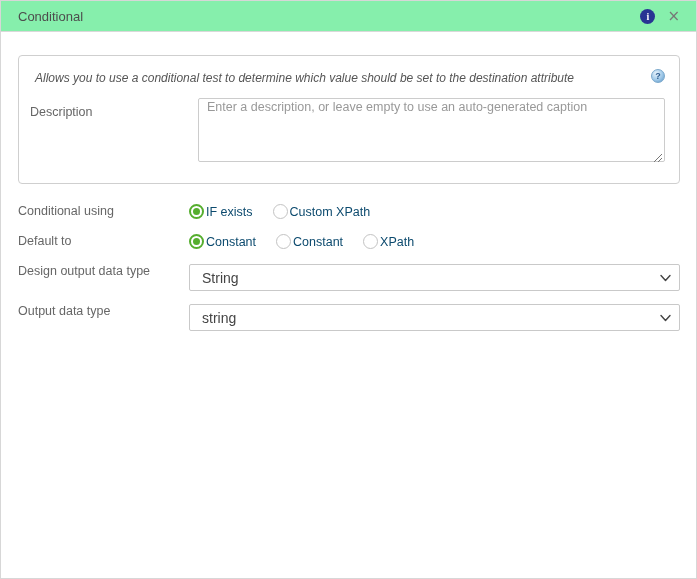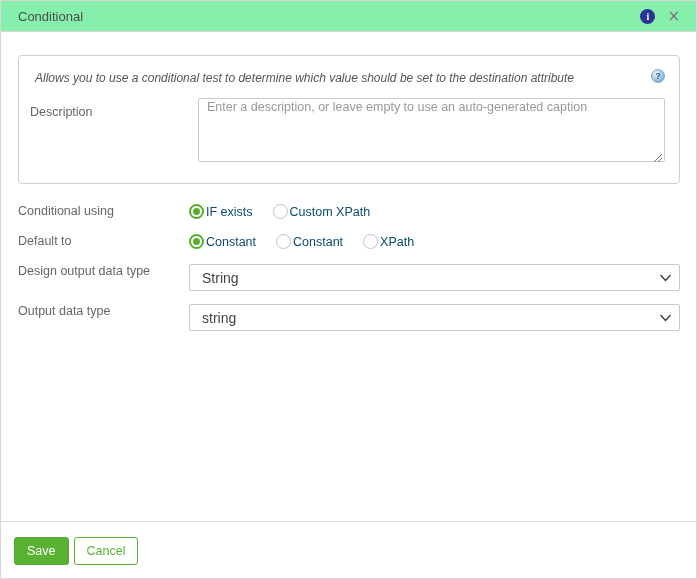--- a/index.html
+++ b/index.html
@@ -220,18 +220,14 @@
         </span>
         <svg class="select-chevron" viewBox="0 0 13 13">
           <polyline points="2,4 6.5,9 11,4" fill="none" stroke="#444" stroke-width="1.4" stroke-linecap="round" stroke-linejoin="round"></polyline>
         </svg>
       </span>
     </div>
 
 
   </div>
 
-  <div class="dlg-footer">
-    <button class="btn btn-save">Save</button>
-    <button class="btn btn-cancel">Cancel</button>
-  </div>
 
 </div>
 
 </body></html>

